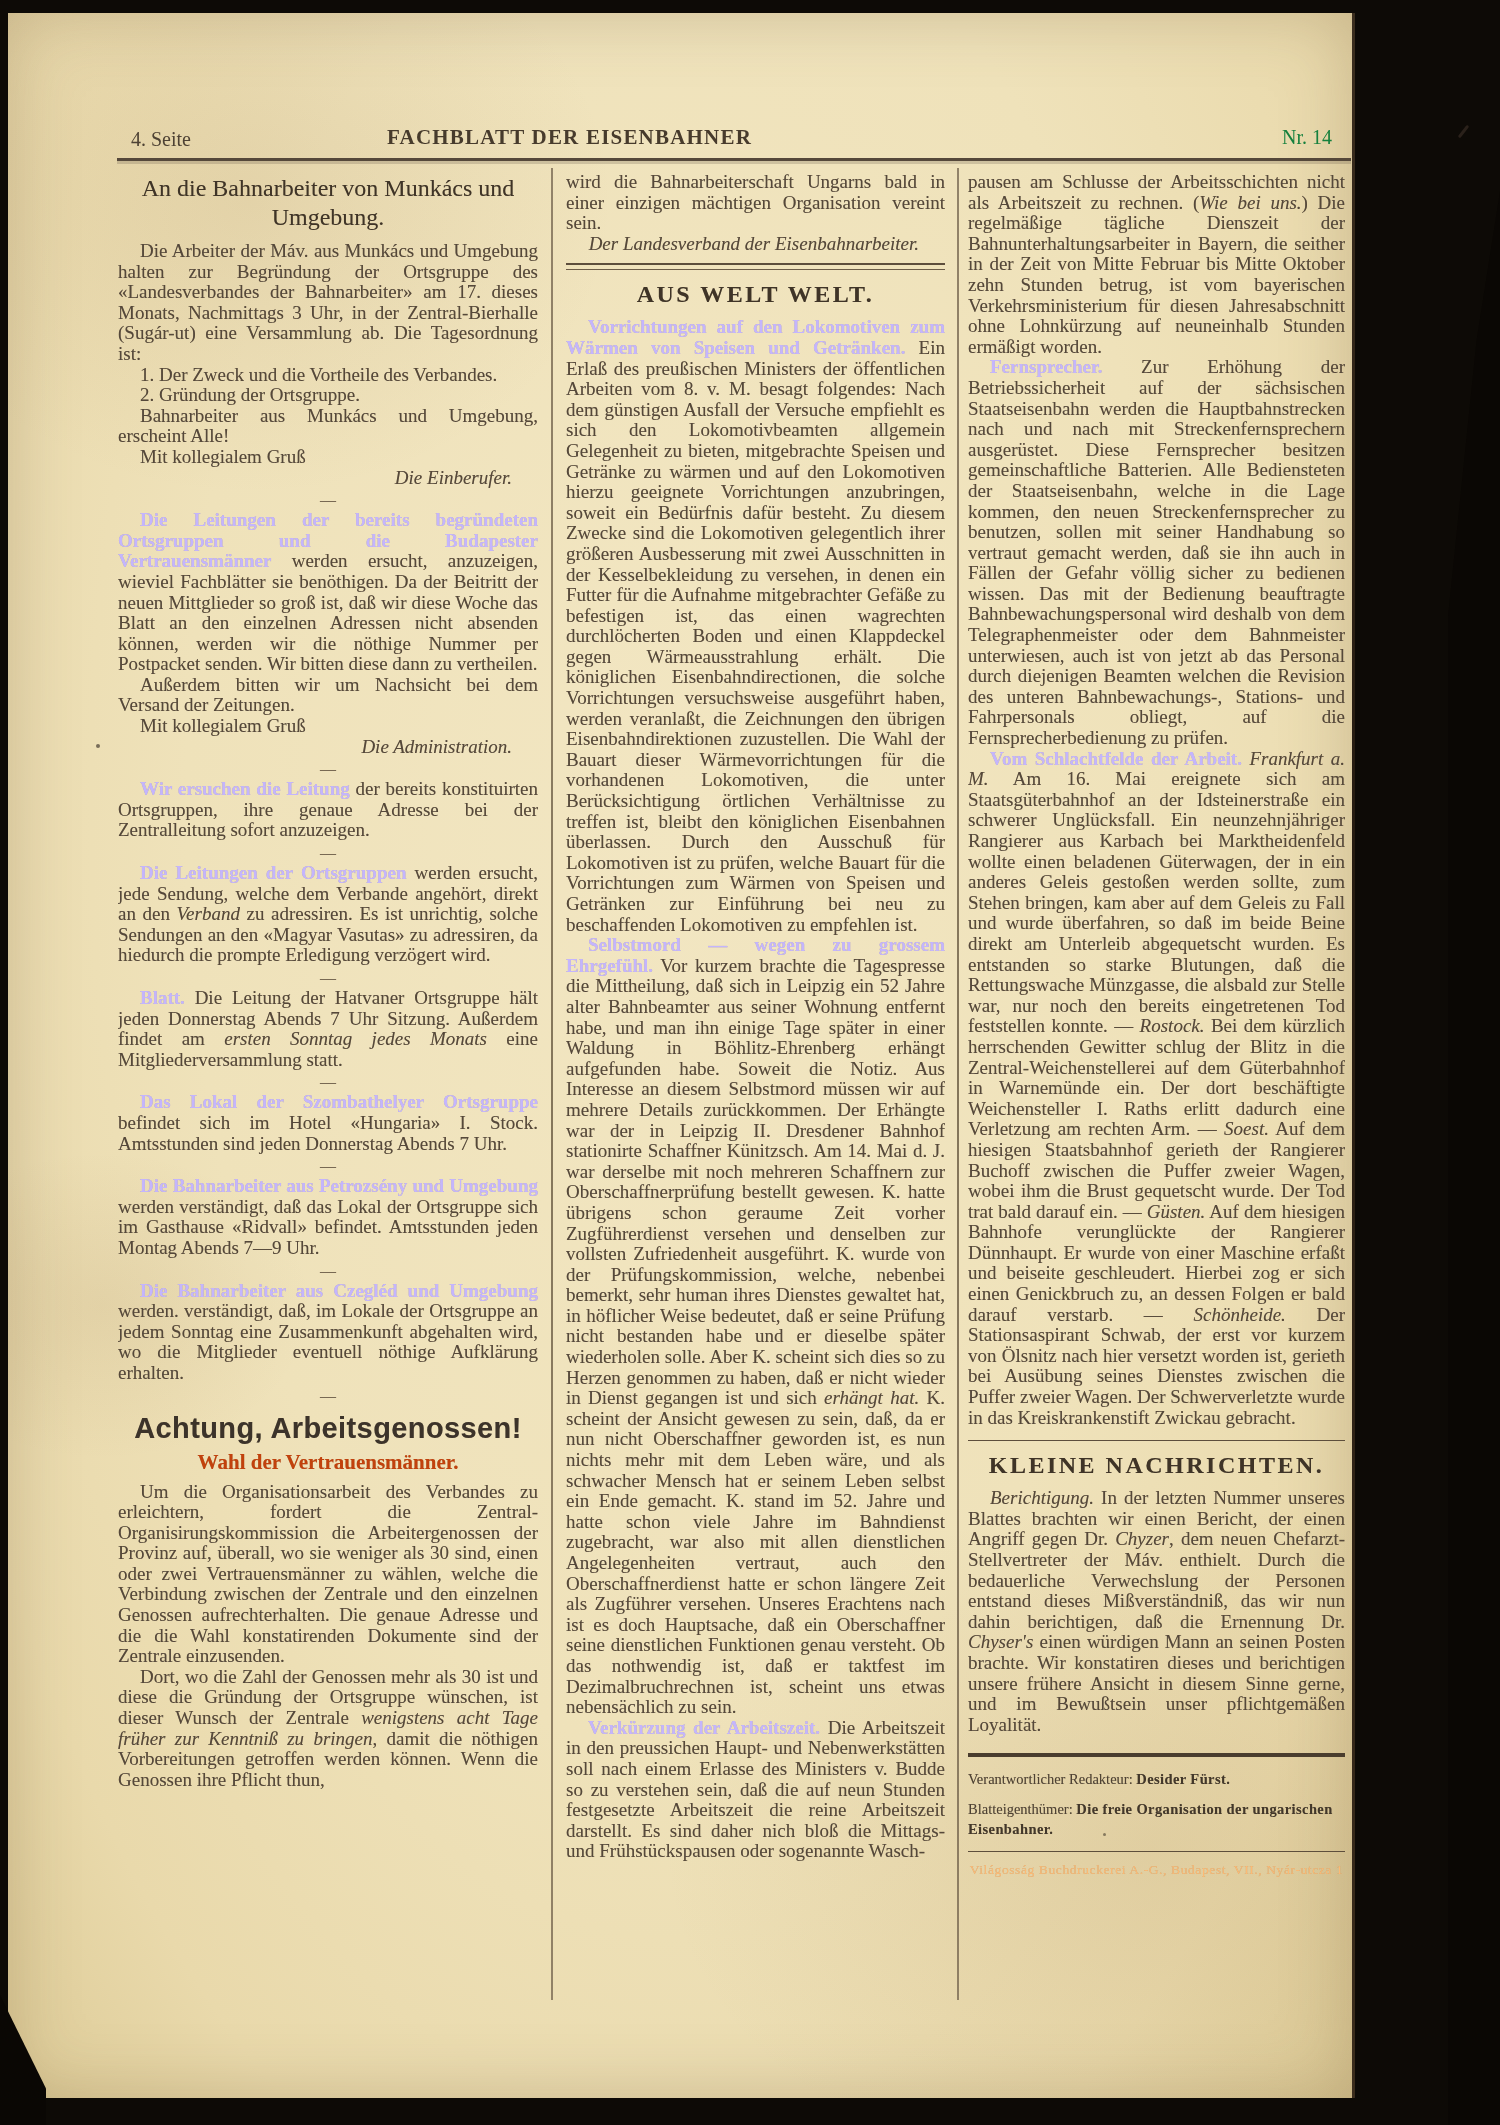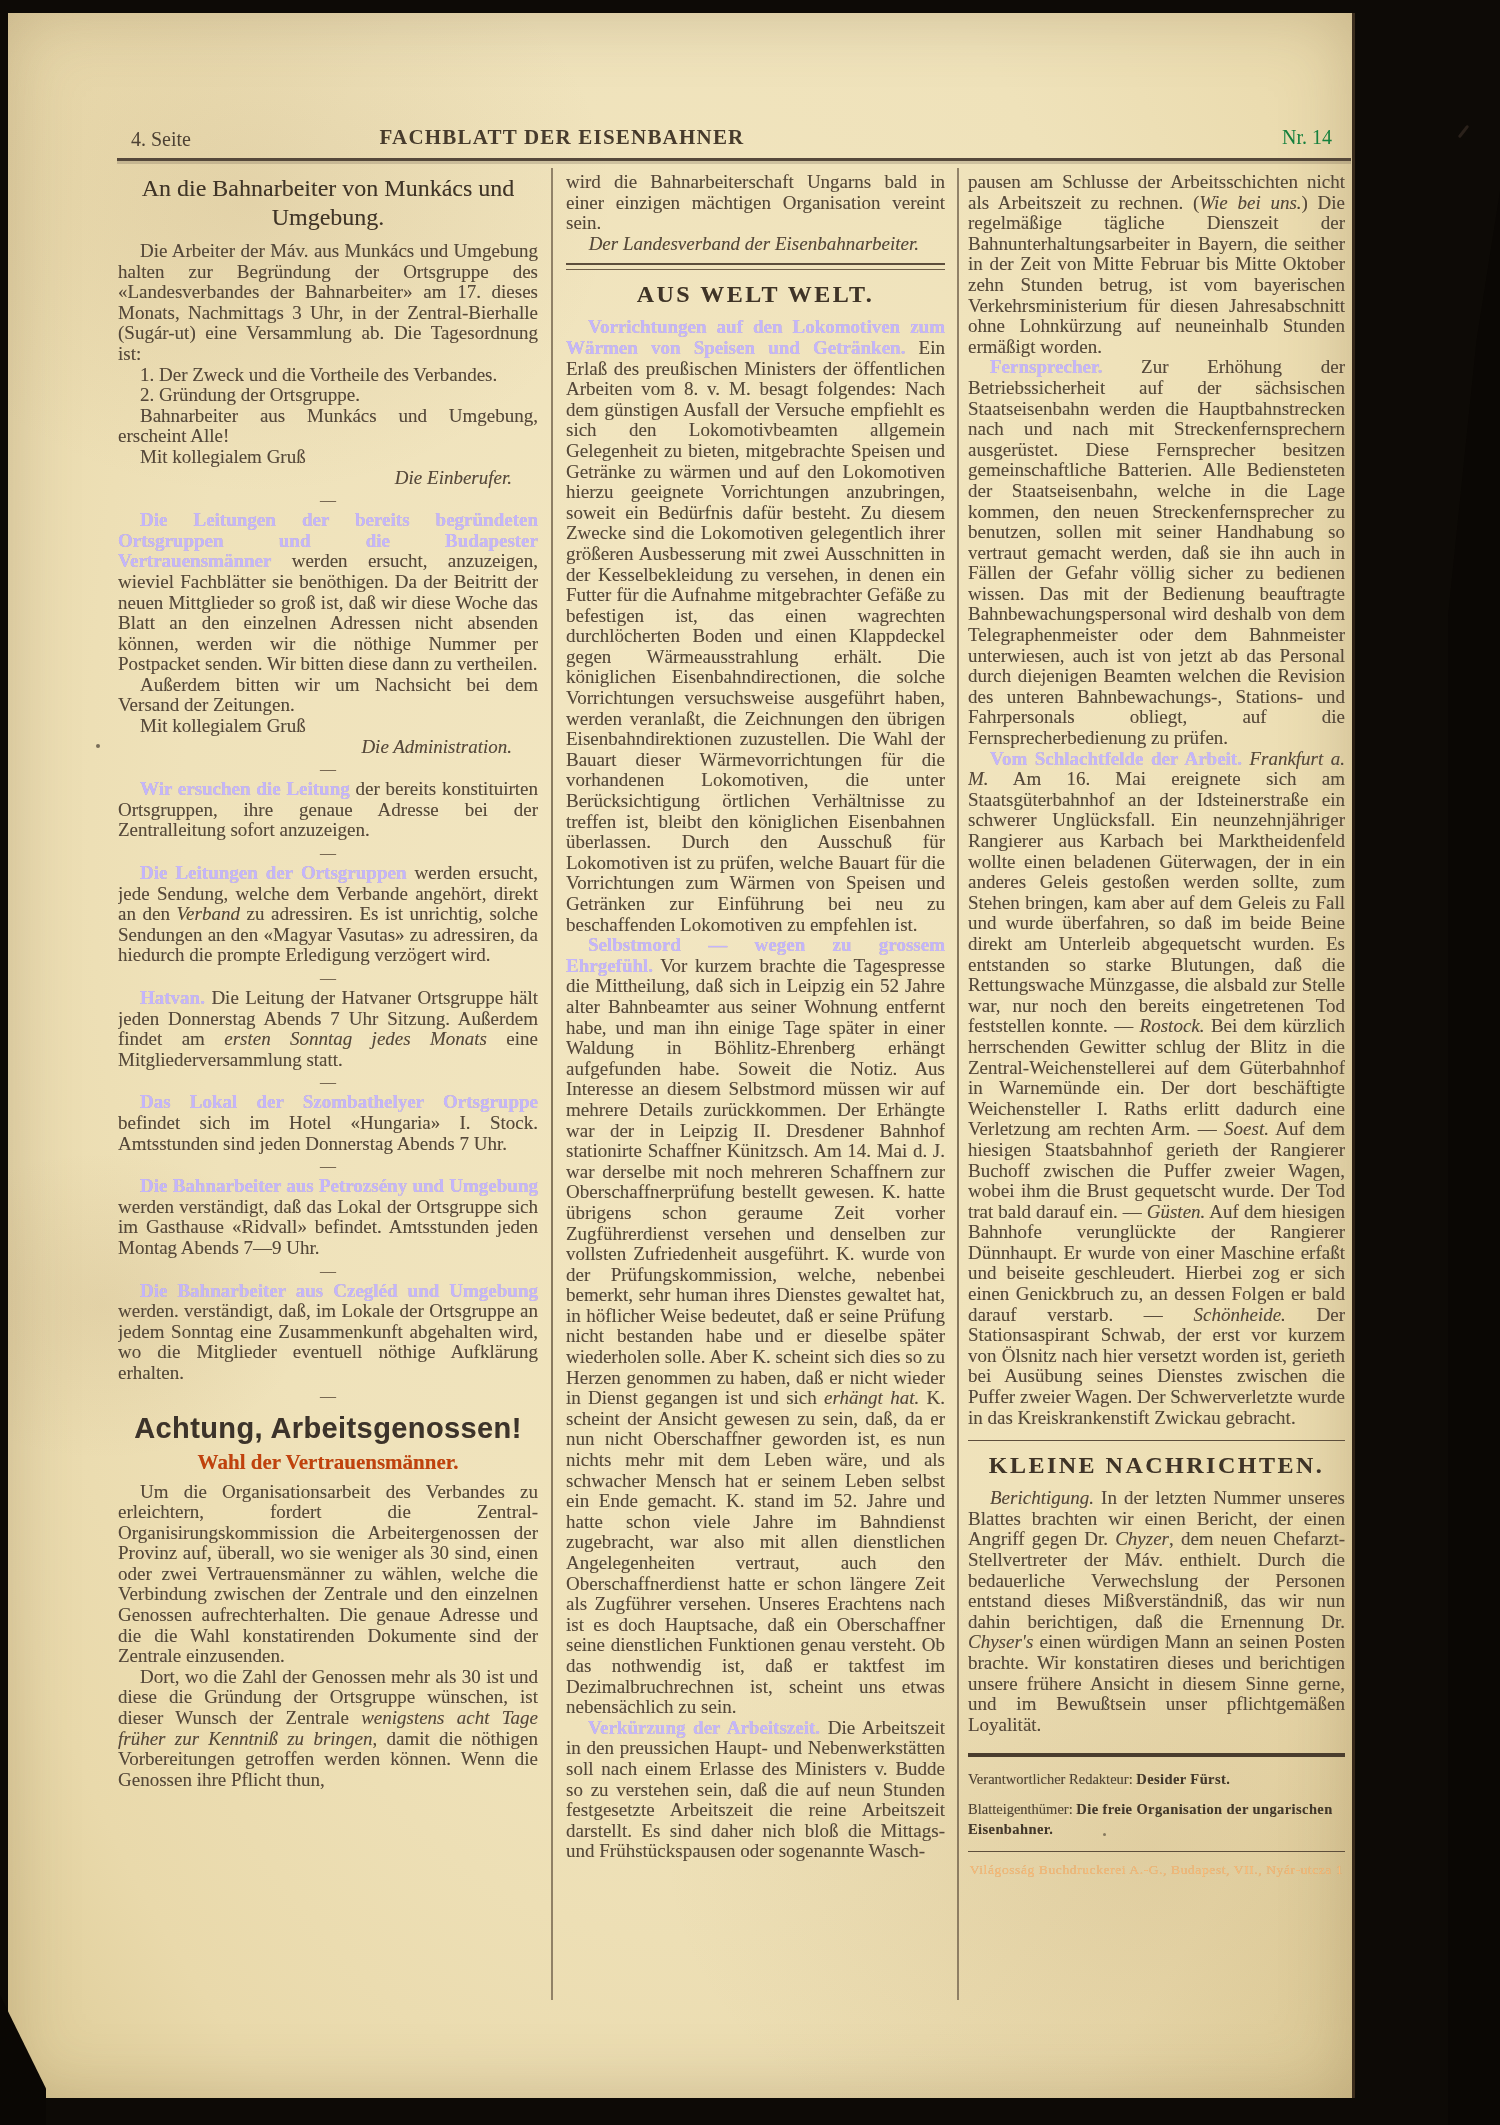--- a/index.html
+++ b/index.html
@@ -23,21 +23,21 @@
     clip-path:polygon(100% 0,100% 100%,0 100%,0 29%,55% 16%,100% 9%);}
   .black-bl{position:absolute;left:0;bottom:0;width:46px;height:130px;background:#0a0704;
     clip-path:polygon(0 0,0 100%,100% 100%,100% 72%);}
   .speck{position:absolute;background:#2a211a;border-radius:2px;}
   .speck1{left:1462px;top:124px;width:3px;height:15px;transform:rotate(38deg);}
   .speck2{left:96px;top:744px;width:4px;height:4px;border-radius:50%;opacity:.6;}
   .speck3{left:1103px;top:1833px;width:3px;height:3px;border-radius:50%;opacity:.5;}
 
   
   .pg-label{position:absolute;left:131px;top:128px;font-size:20px;color:#4e4234;}
-  .masthead{position:absolute;left:372px;top:125px;width:380px;text-align:center;
+  .masthead{position:absolute;left:372px;top:125px;width:380px;text-align:right;
     font-size:21px;font-weight:bold;letter-spacing:1.2px;color:#473b2c;}
   .issue-label{position:absolute;left:1238px;top:126px;width:94px;text-align:right;
     font-size:20px;color:#15803d;}
   .headrule{position:absolute;left:117px;top:158px;width:1234px;height:3px;background:#55483a;
     box-shadow:0 3px 0 rgba(85,72,58,.22);}
 
   
   .col{position:absolute;top:172px;height:1830px;overflow:hidden;text-align:justify;
     font-size:19px;line-height:20.6px;color:#55483a;hyphens:auto;
     text-shadow:0 0 .5px rgba(90,75,55,.35);}
@@ -102,21 +102,21 @@
     <div class="dash">—</div>
     <p class="p ind"><b class="lead">Die Leitungen der bereits begründeten Ortsgruppen und die Budapester Vertrauensmänner</b><span> werden ersucht, anzuzeigen, wieviel Fachblätter sie benöthigen. Da der Beitritt der neuen Mittglieder so groß ist, daß wir diese Woche das Blatt an den einzelnen Adressen nicht absenden können, werden wir die nöthige Nummer per Postpacket senden. Wir bitten diese dann zu vertheilen.</span></p>
     <p class="p ind">Außerdem bitten wir um Nachsicht bei dem Versand der Zeitungen.</p>
     <p class="p ind">Mit kollegialem Gruß</p>
     <p class="sig">Die Administration.</p>
     <div class="dash">—</div>
     <p class="p ind"><b class="lead">Wir ersuchen die Leitung</b><span> der bereits konstituirten Ortsgruppen, ihre genaue Adresse bei der Zentralleitung sofort anzuzeigen.</span></p>
     <div class="dash">—</div>
     <p class="p ind"><b class="lead">Die Leitungen der Ortsgruppen</b><span> werden ersucht, jede Sendung, welche dem Verbande angehört, direkt an den </span><i>Verband</i><span> zu adressiren. Es ist unrichtig, solche Sendungen an den «Magyar Vasutas» zu adressiren, da hiedurch die prompte Erledigung verzögert wird.</span></p>
     <div class="dash">—</div>
-    <p class="p ind"><b class="lead">Hatvan.</b><span> Die Leitung der Hatvaner Ortsgruppe hält jeden Donnerstag Abends 7 Uhr Sitzung. Außerdem findet am </span><i>ersten Sonntag jedes Monats</i><span> eine Mitgliederversammlung statt.</span></p>
+    <p class="p ind"><b class="lead">Blatt.</b><span> Die Leitung der Hatvaner Ortsgruppe hält jeden Donnerstag Abends 7 Uhr Sitzung. Außerdem findet am </span><i>ersten Sonntag jedes Monats</i><span> eine Mitgliederversammlung statt.</span></p>
     <div class="dash">—</div>
     <p class="p ind"><b class="lead">Das Lokal der Szombathelyer Ortsgruppe</b><span> befindet sich im Hotel «Hungaria» I. Stock. Amtsstunden sind jeden Donnerstag Abends 7 Uhr.</span></p>
     <div class="dash">—</div>
     <p class="p ind"><b class="lead">Die Bahnarbeiter aus Petrozsény und Umgebung</b><span> werden verständigt, daß das Lokal der Ortsgruppe sich im Gasthause «Ridvall» befindet. Amtsstunden jeden Montag Abends 7—9 Uhr.</span></p>
     <div class="dash">—</div>
     <p class="p ind"><b class="lead">Die Bahnarbeiter aus Czegléd und Umgebung</b><span> werden. verständigt, daß, im Lokale der Ortsgruppe an jedem Sonntag eine Zusammenkunft abgehalten wird, wo die Mitglieder eventuell nöthige Aufklärung erhalten.</span></p>
     <div class="dash">—</div>
     <h2 class="h-achtung">Achtung, Arbeitsgenossen!</h2>
     <h3 class="h-sub">Wahl der Vertrauensmänner.</h3>
     <p class="p ind">Um die Organisationsarbeit des Verbandes zu erleichtern, fordert die Zentral-Organisirungskommission die Arbeitergenossen der Provinz auf, überall, wo sie weniger als 30 sind, einen oder zwei Vertrauensmänner zu wählen, welche die Verbindung zwischen der Zentrale und den einzelnen Genossen aufrechterhalten. Die genaue Adresse und die die Wahl konstatirenden Dokumente sind der Zentrale einzusenden.</p>

